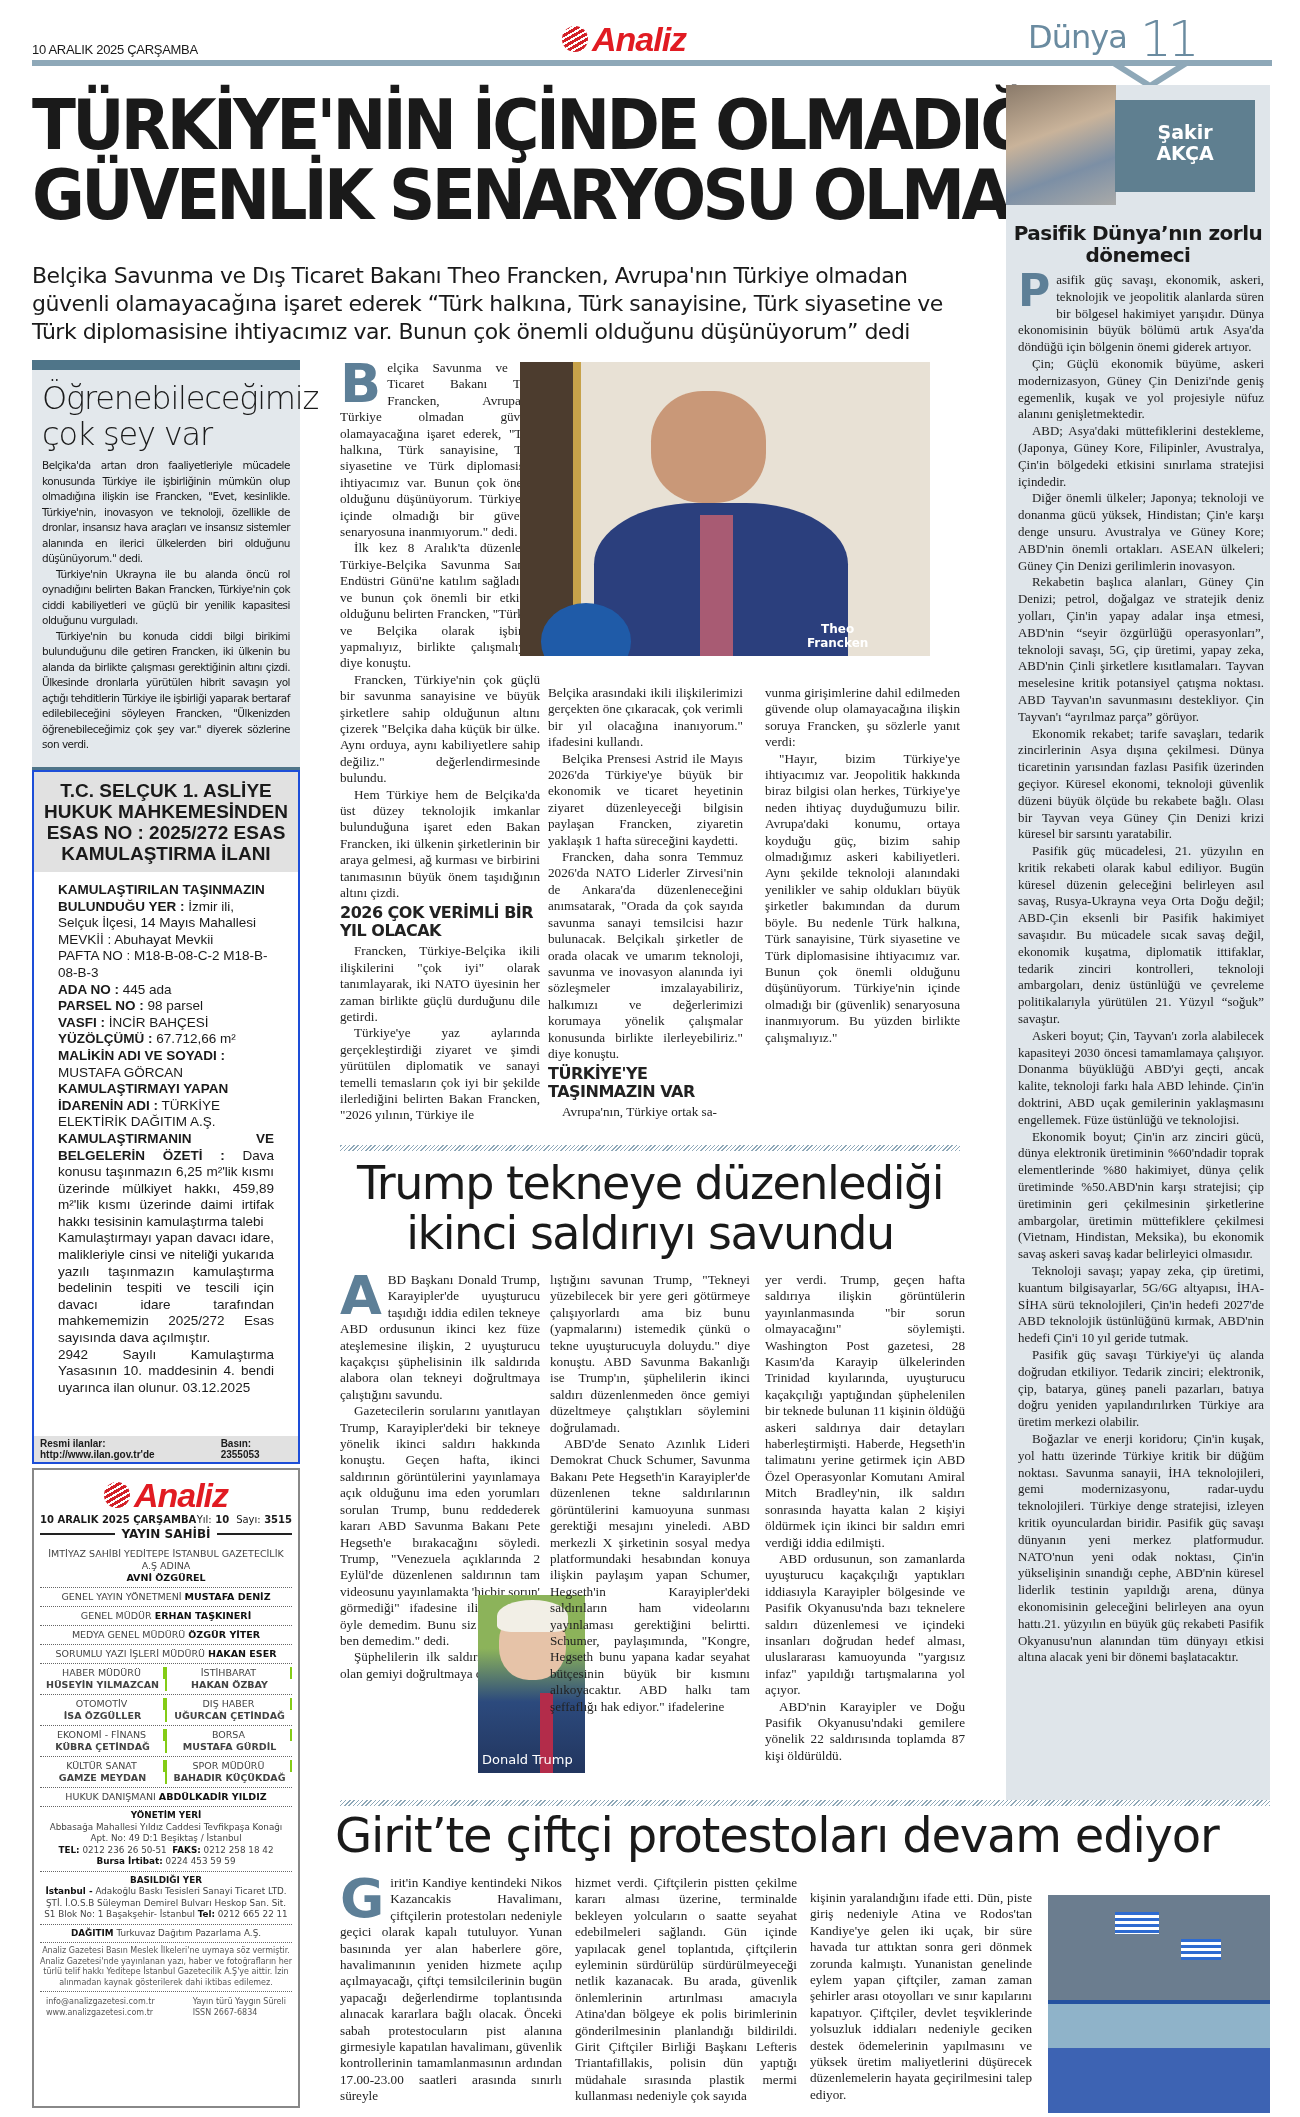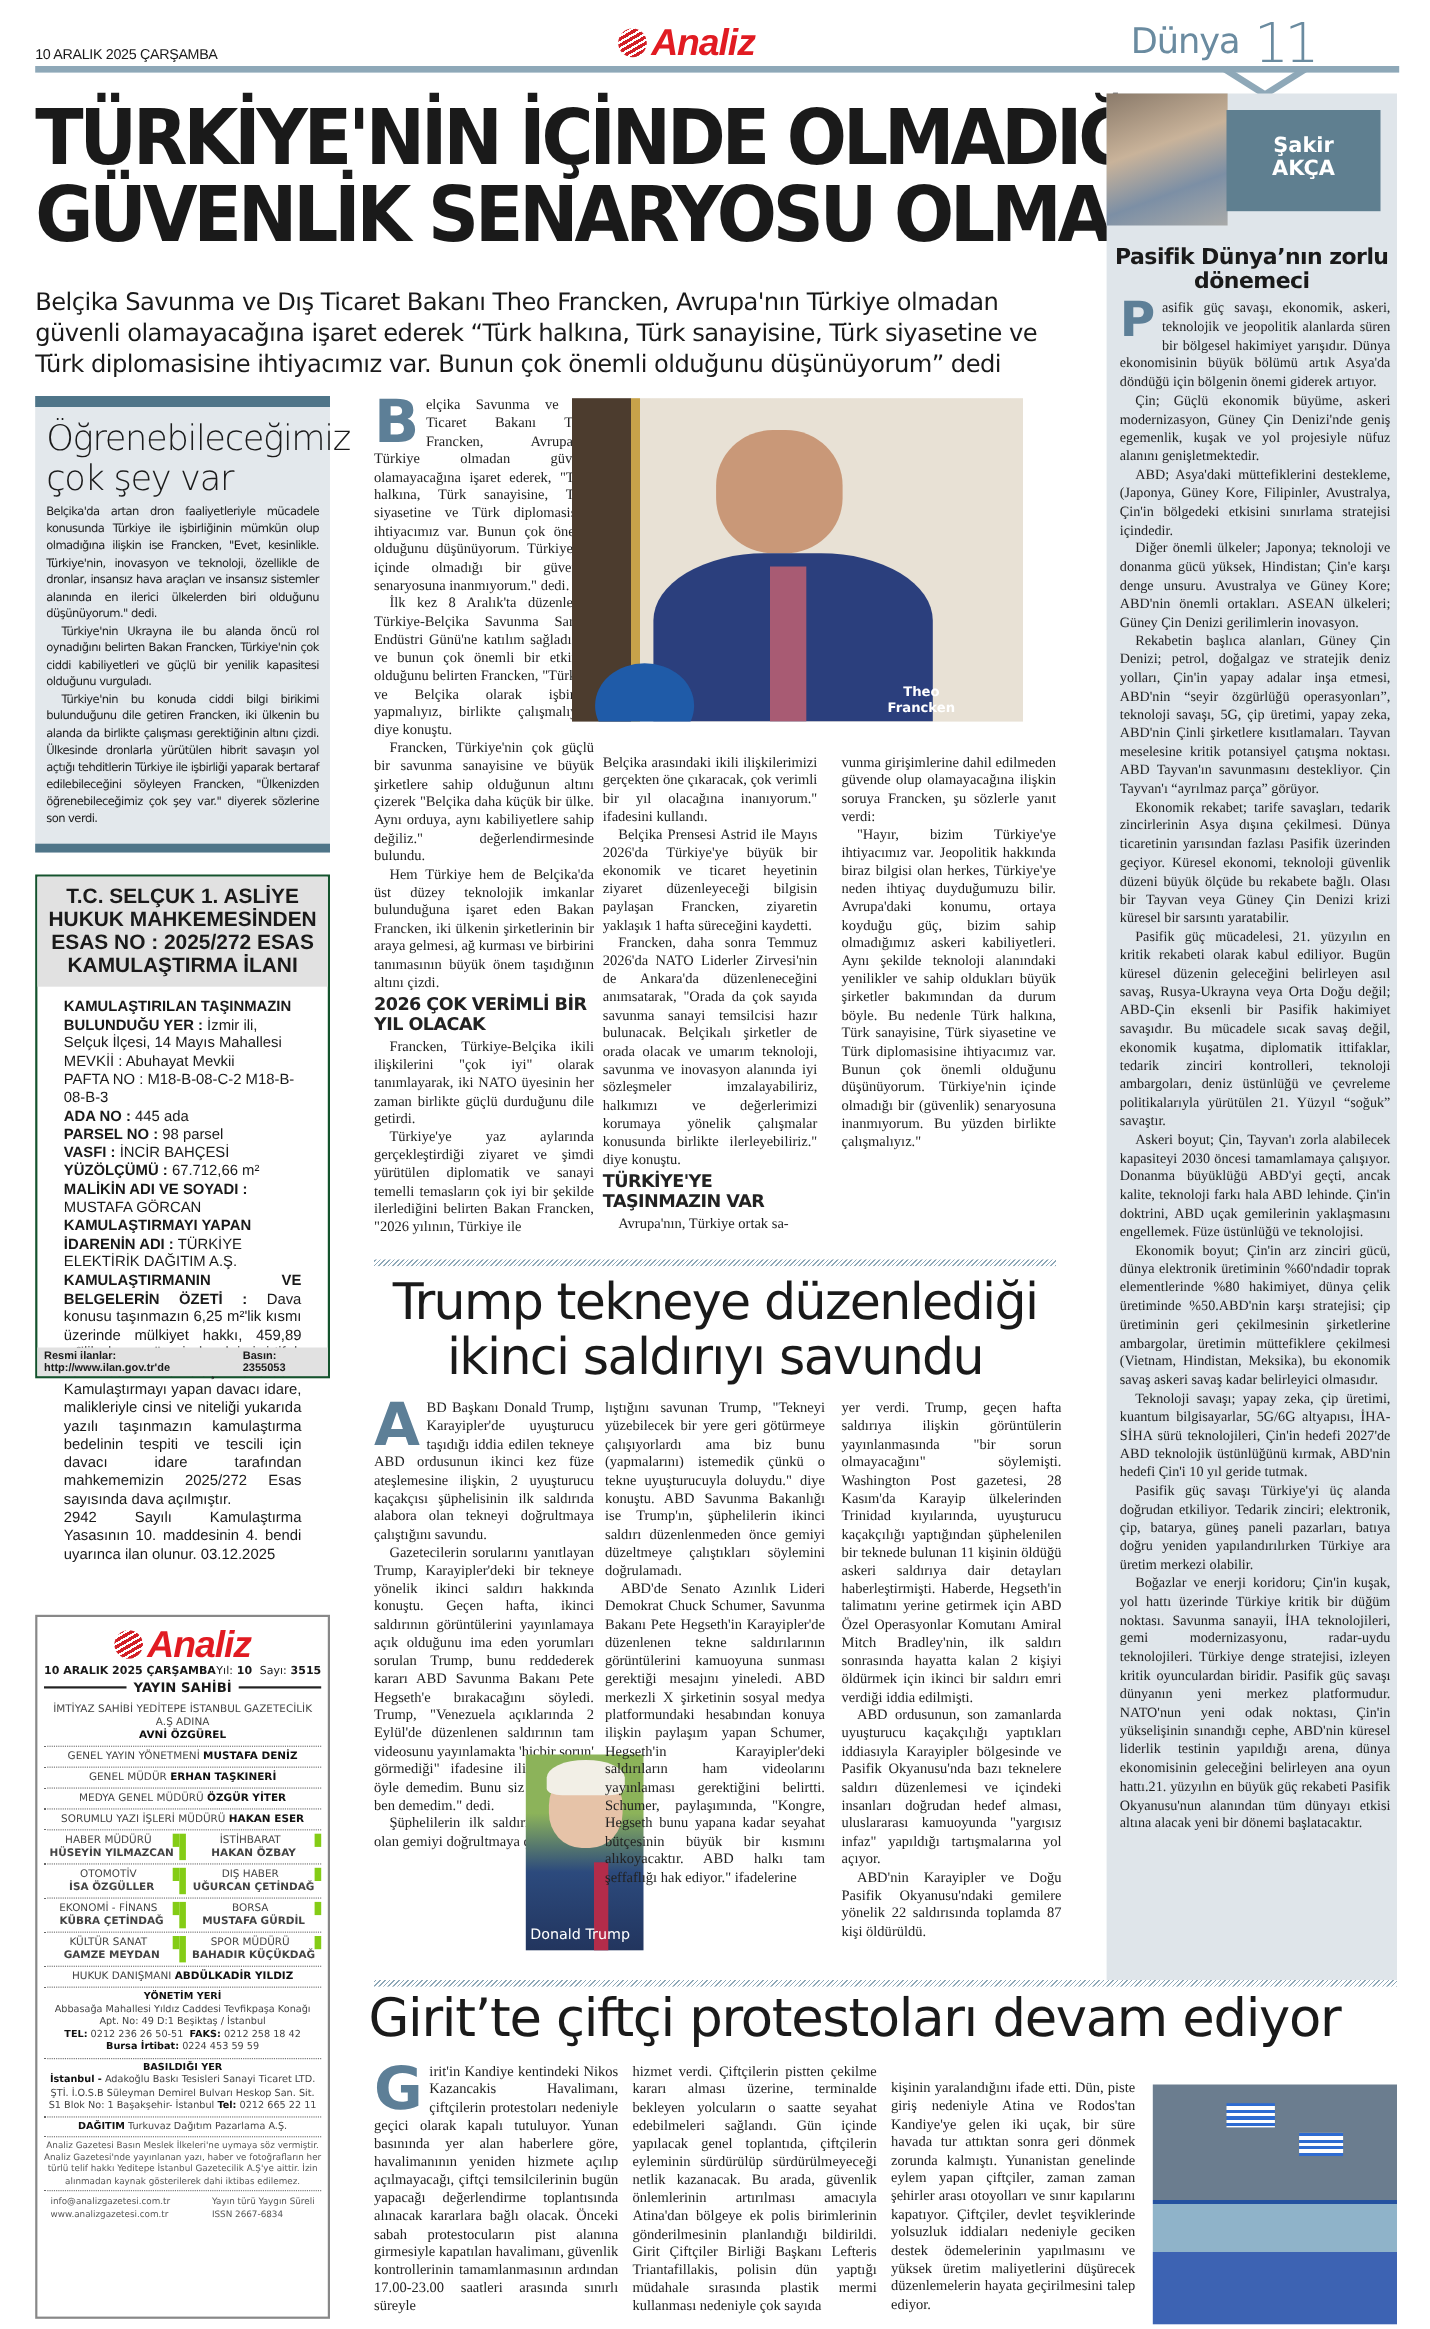--- a/index.html
+++ b/index.html
@@ -18,38 +18,38 @@
 #chev{left:1110px;top:60px;width:80px;height:30px}
 
 #h1{left:32px;top:90px;width:940px;font-family:"DejaVu Sans",sans-serif;font-weight:900;font-size:70px;line-height:70px;letter-spacing:-4px;transform:scaleX(0.92);transform-origin:left;white-space:nowrap}
 #deck{left:32px;top:262px;width:950px;font-family:"DejaVu Sans",sans-serif;font-size:22px;line-height:28px;letter-spacing:-0.5px}
 
 #box1{left:32px;top:360px;width:268px;height:415px;background:#e3e8ec;border-top:10px solid #4f7589;border-bottom:8px solid #4f7589;padding:10px 10px}
 #box1 h2{font-family:"DejaVu Sans",sans-serif;font-weight:300;font-size:32px;line-height:36px;letter-spacing:-1.2px;margin-bottom:6px}
 #box1 p{font-family:"DejaVu Sans",sans-serif;font-size:10.5px;line-height:15.5px;letter-spacing:-0.5px;text-indent:0}
 #box1 p+p{text-indent:14px}
 
-#ilan{left:32px;top:795px;width:268px;height:458px;border:2px solid #14532d}
+#ilan{left:32px;top:770px;width:268px;height:694px;border:2px solid #1d4ed8}
 #ilan .ihead{background:#e1e1e1;padding:8px 6px;text-align:center;font-family:"Liberation Sans",sans-serif;font-weight:700;font-size:19px;line-height:21px}
 #ilan .ibody{padding:10px 24px 0;font-family:"Liberation Sans",sans-serif;font-size:13.5px;line-height:16.6px}
 #ilan .ibody b{font-weight:700}
 #ilan .ifoot{position:absolute;bottom:0;left:0;right:0;background:#e1e1e1;display:flex;justify-content:space-between;padding:2px 6px;font-family:"Liberation Sans",sans-serif;font-size:10px;font-weight:700;transform:scaleX(1)}
 
 #kunye{left:32px;top:1468px;width:268px;height:640px;border:2px solid #888;padding:8px 6px;text-align:center;font-family:"DejaVu Sans",sans-serif}
 #kunye .klogo{display:flex;justify-content:center;align-items:center;gap:4px}
 #kunye .klogo .logo-text{font-size:34px}
 #kunye .kdate{display:flex;justify-content:space-between;font-size:10px;font-weight:700;margin-top:2px}
 #kunye .kdate span.light{font-weight:400}
 #kunye .ktitle{display:flex;align-items:center;gap:6px;font-size:12px;font-weight:700;margin:2px 0 4px}
 #kunye .ktitle:before,#kunye .ktitle:after{content:"";flex:1;height:2px;background:#222}
 #kunye .krow{border-bottom:1px dotted #666;padding:3px 0;font-size:9.5px;line-height:12px;color:#444}
 #kunye .krow b{color:#111}
 #kunye .kpair{display:flex;border-bottom:1px dotted #666;padding:3px 0;font-size:9.5px;line-height:12px;color:#444}
 #kunye .kpair div{flex:1}
-#kunye .kpair div:first-child{border-right:6px solid #84cc16}
+#kunye .kpair div:first-child{border-right:2px solid #84cc16}
 #kunye .kblock{font-size:8.8px;line-height:11.5px;color:#444;padding:3px 0;border-bottom:1px dotted #666}
 #kunye .kblock b{color:#111}
 #kunye .ksmall{font-size:8px;line-height:10.5px;color:#555;padding:3px 0;border-bottom:1px dotted #666}
 #kunye .kcontact{display:flex;justify-content:space-between;font-size:8px;line-height:11px;color:#555;padding:4px 6px}
 
 .col{font-family:"Liberation Serif",serif;font-size:13.2px;line-height:16.4px;color:#222}
 .col p{text-indent:14px}
 .col p.first{text-indent:0}
 .dropcap{float:left;font-family:"DejaVu Sans",sans-serif;font-weight:900;font-size:54px;line-height:44px;color:#5d7f97;margin:2px 6px 0 0}
 .subhead{font-family:"DejaVu Sans",sans-serif;font-weight:900;font-size:16px;line-height:18px;margin:3px 0;letter-spacing:-0.5px}

